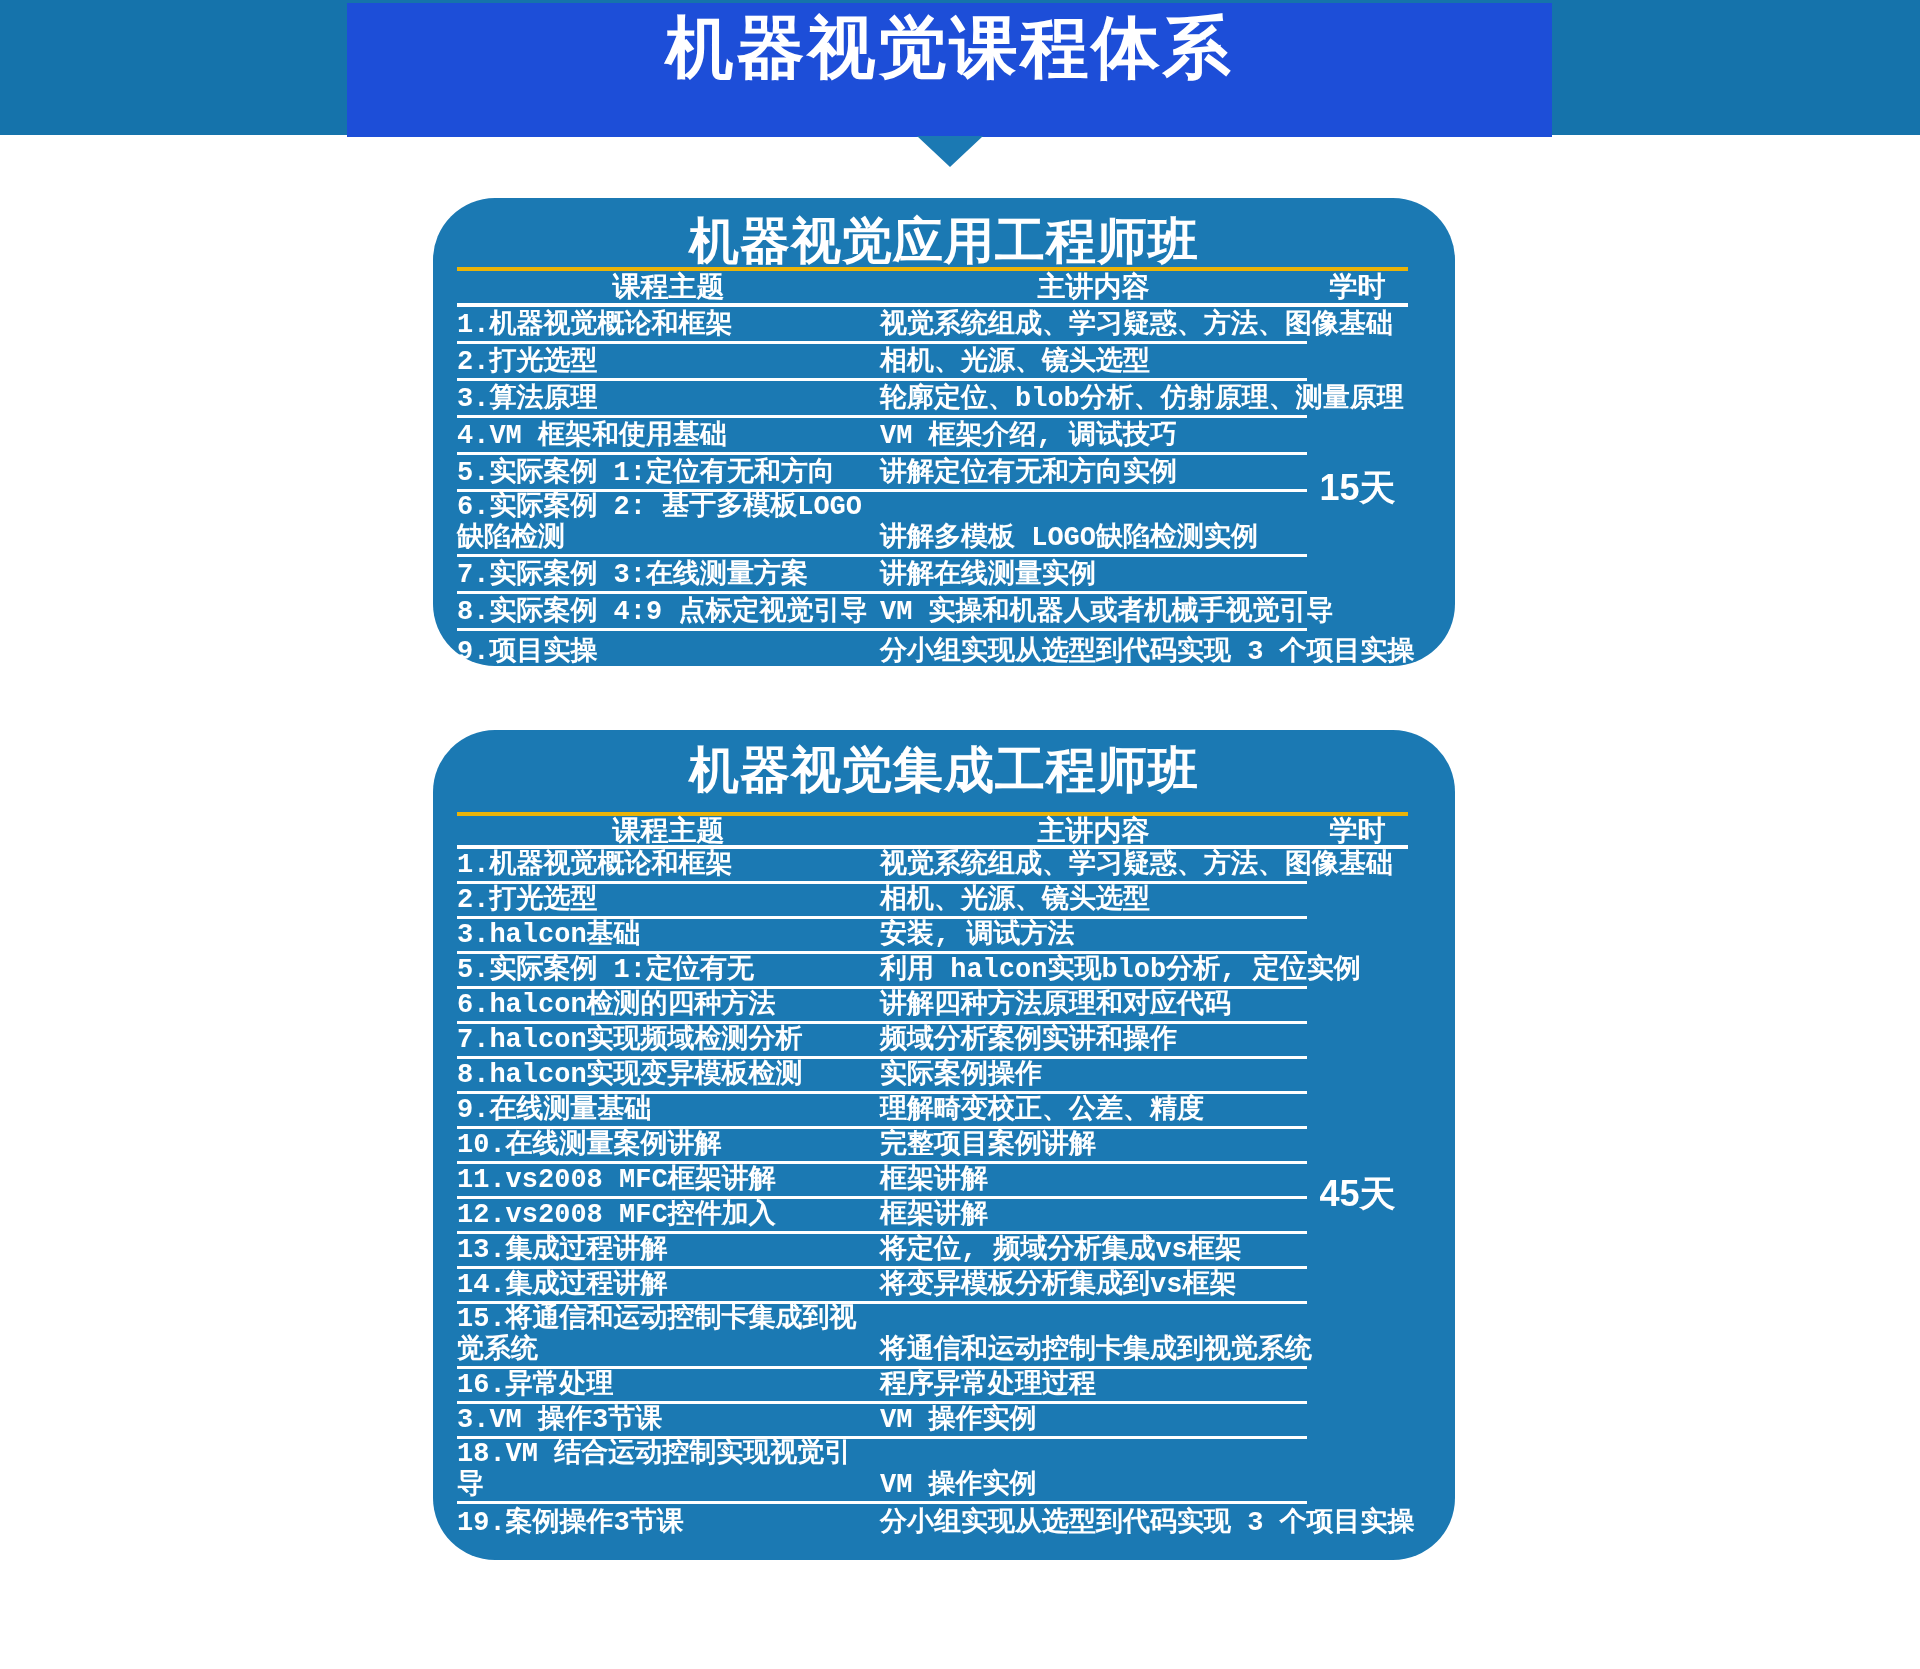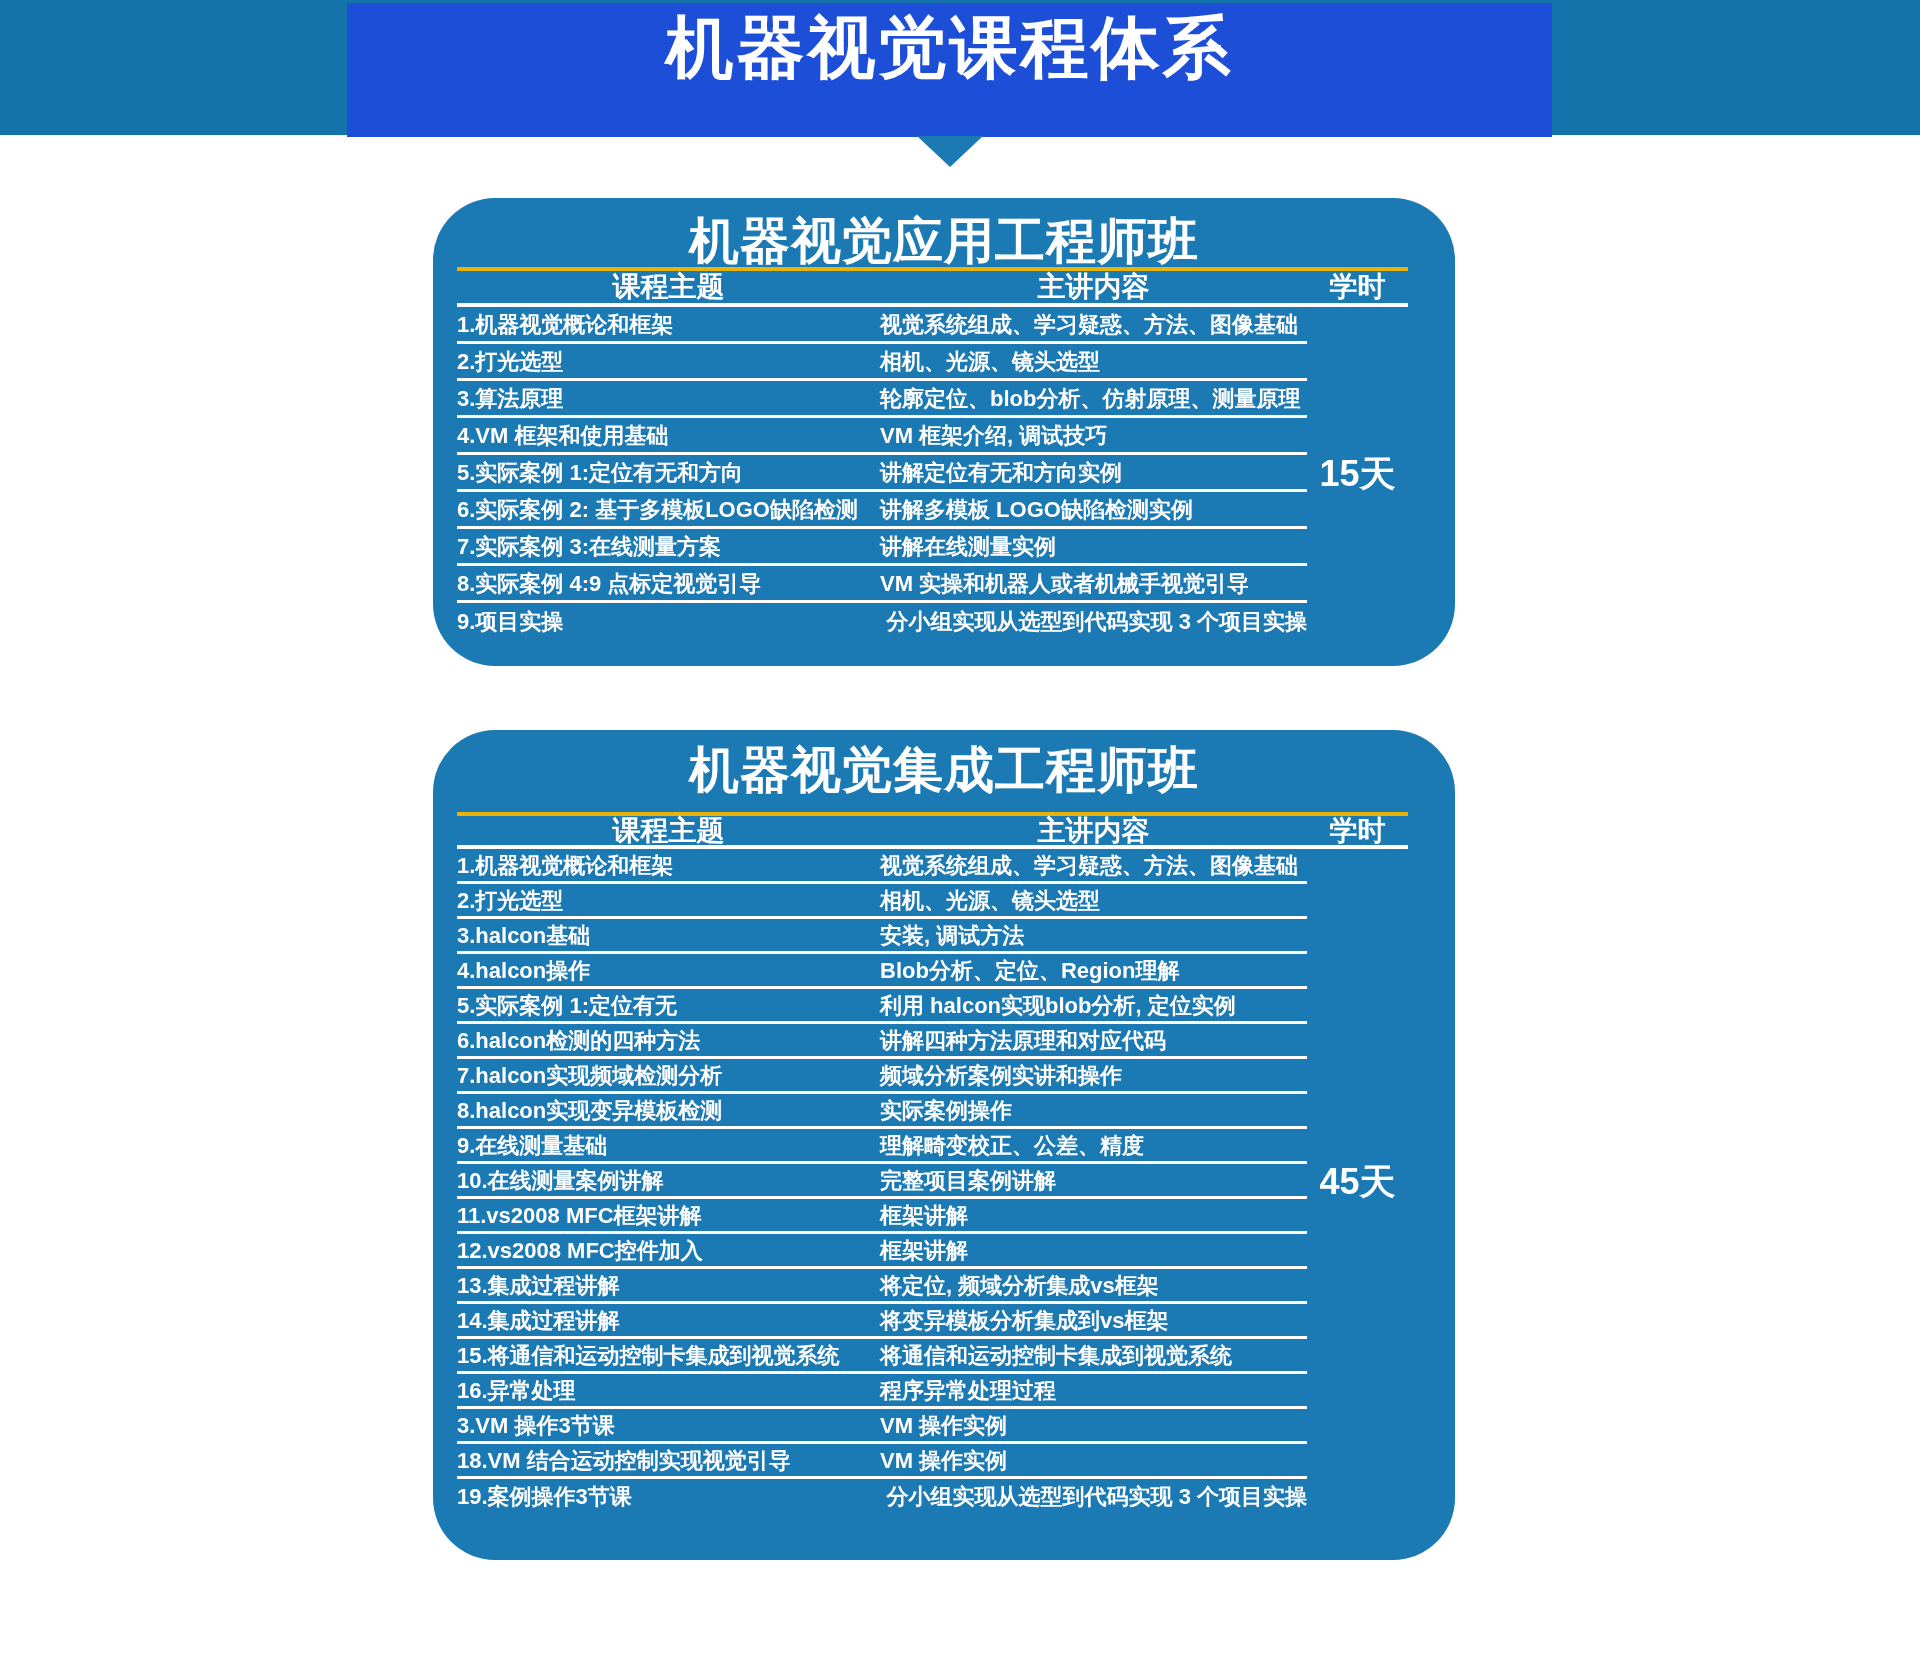--- a/index.html
+++ b/index.html
@@ -60,24 +60,24 @@
     font-size:28px;font-weight:700;
   }
   .panel-1 .thead{height:40px;}
   .panel-2 .thead{height:37px;}
   .th{display:block;text-align:center;}
   .th.topic{width:423px;}
   .th.content{width:427px;}
   .th.hours{width:101px;}
   .tbody{position:relative;width:850px;}
   .row{
-    display:flex;align-items:center;
+    display:flex;align-items:flex-end;
     border-bottom:3px solid #ffffff;
     box-sizing:border-box;
-    font-size:22px;font-weight:600;line-height:31px;
+    font-size:27px;font-weight:600;line-height:31px;font-family:Liberation Mono, monospace;
   }
   .panel-1 .row{min-height:37px;}
   .panel-2 .row{min-height:35px;}
   .tbody .rows .row:last-child{border-bottom:none;gap:37px;}
   .cell{display:block;}
   .cell.topic{width:423px;padding-right:6px;box-sizing:border-box;}
   .cell.content{width:427px;white-space:nowrap;overflow:visible;}
   .hours-value{
     position:absolute;left:850px;top:50%;width:101px;
     transform:translateY(-50%);
@@ -166,24 +166,20 @@
             </div>
             <div class="row">
               <span class="cell topic">2.打光选型</span>
               <span class="cell content">相机、光源、镜头选型</span>
             </div>
             <div class="row">
               <span class="cell topic">3.halcon基础</span>
               <span class="cell content">安装, 调试方法</span>
             </div>
             <div class="row">
-              <span class="cell topic">4.halcon操作</span>
-              <span class="cell content">Blob分析、定位、Region理解</span>
-            </div>
-            <div class="row">
               <span class="cell topic">5.实际案例 1:定位有无</span>
               <span class="cell content">利用 halcon实现blob分析, 定位实例</span>
             </div>
             <div class="row">
               <span class="cell topic">6.halcon检测的四种方法</span>
               <span class="cell content">讲解四种方法原理和对应代码</span>
             </div>
             <div class="row">
               <span class="cell topic">7.halcon实现频域检测分析</span>
               <span class="cell content">频域分析案例实讲和操作</span>

